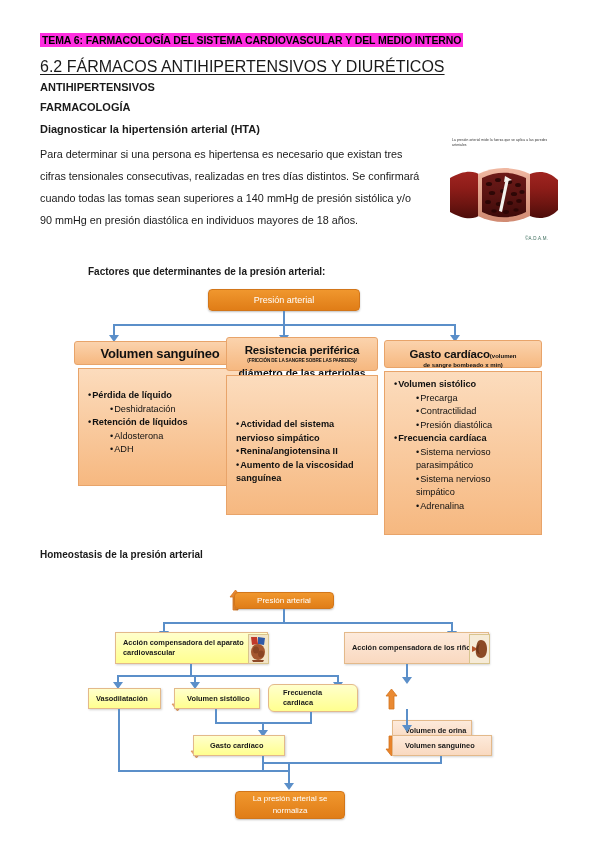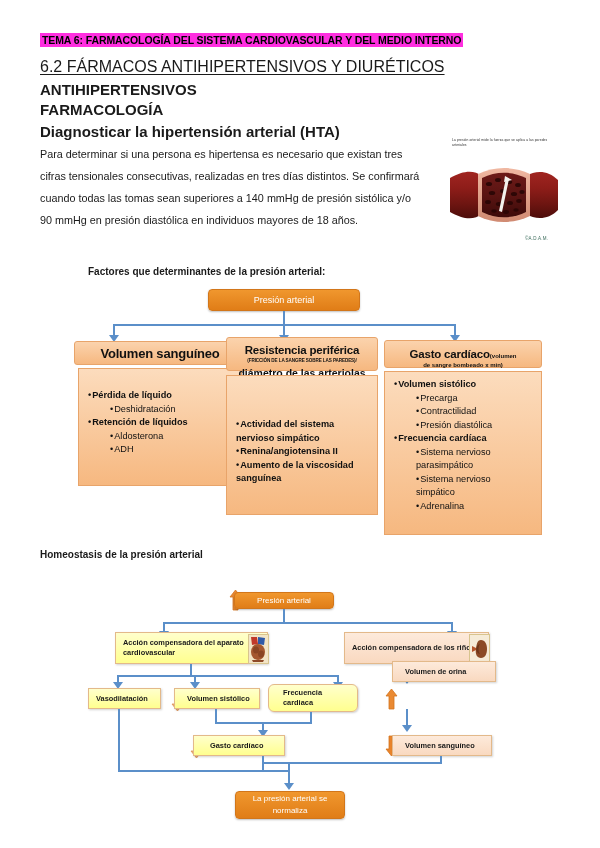--- a/index.html
+++ b/index.html
@@ -41,21 +41,21 @@
     position: absolute;
     left: 40px; top: 58px;
     font-size: 16px;
     text-decoration: underline;
     text-underline-offset: 2px;
     color: #1a1a1a;
   }
   .h-bold {
     position: absolute;
     left: 40px;
-    font-size: 15px;
+    font-size: 11px;
     font-weight: bold;
   }
   .h1 { top: 81px; }
   .h2 { top: 101px; }
   .h3 { top: 123px; }
 
   .para {
     position: absolute;
     left: 40px; top: 143px;
     width: 385px;
@@ -404,21 +404,21 @@
   </div>
 
   <div class="line vline" style="left:406px; top:664px; height:14px;"></div>
   <div class="arrow-dn" style="left:402px; top:677px;"></div>
 
   <div class="blockarrow" style="left:385px; top:688px; height:22px;">
     <svg width="13" height="22" viewBox="0 0 13 22">
       <path d="M6.5,1 L12,8 L9,8 L9,21 L4,21 L4,8 L1,8 Z" fill="#ea8a33" stroke="#d3731f" stroke-width="0.8"></path>
     </svg>
   </div>
-  <div class="n2 peach" style="left:392px; top:661px; width:104px; height:21px;">
+  <div class="n2 peach" style="left:392px; top:720px; width:80px; height:21px;">
     <span class="n2-txt" style="padding-left:12px;">Volumen de orina</span>
   </div>
 
   <div class="line vline" style="left:406px; top:709px; height:17px;"></div>
   <div class="arrow-dn" style="left:402px; top:725px;"></div>
 
   <div class="blockarrow" style="left:385px; top:735px; height:22px;">
     <svg width="13" height="22" viewBox="0 0 13 22">
       <path d="M6.5,21 L12,14 L9,14 L9,1 L4,1 L4,14 L1,14 Z" fill="#e8832a" stroke="#d3731f" stroke-width="0.8"></path>
     </svg>

